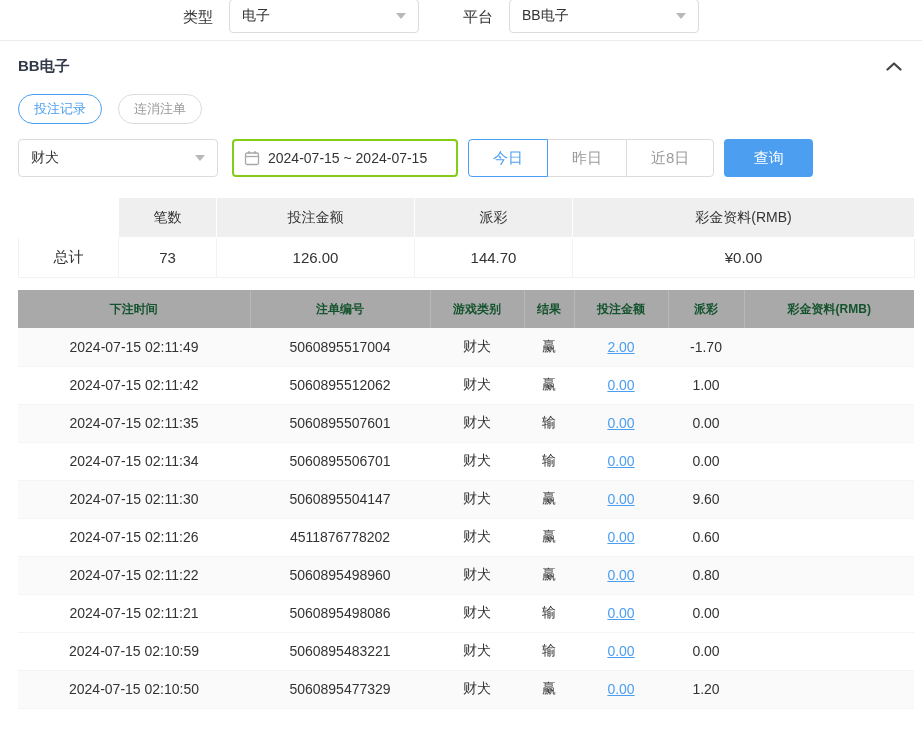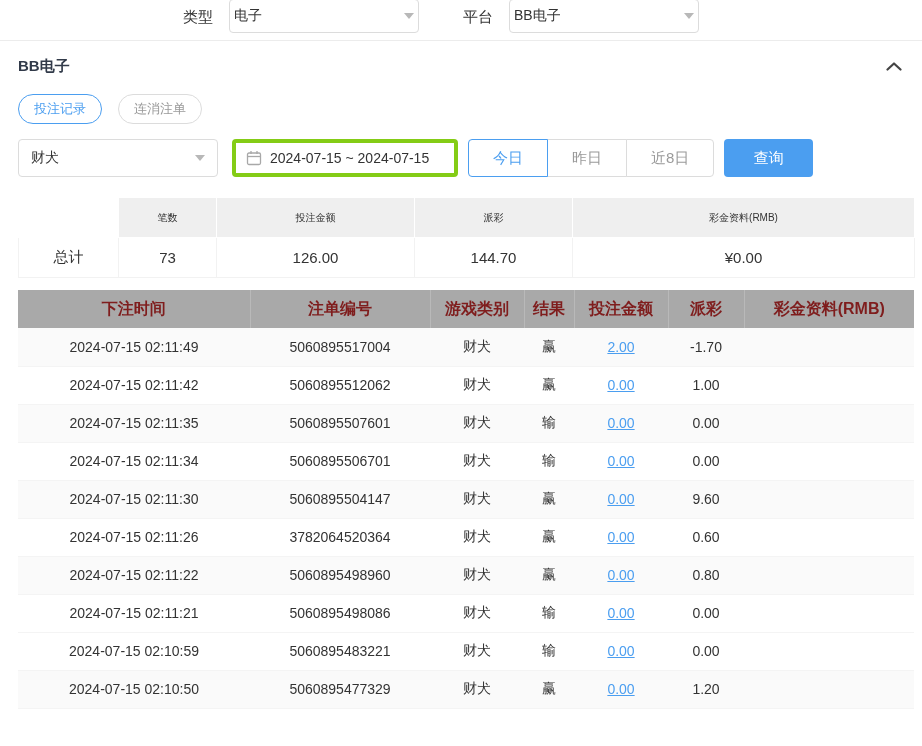--- a/index.html
+++ b/index.html
@@ -12,21 +12,21 @@
   .topbar {
     display:flex; align-items:flex-start; gap:44px;
     padding-left:183px; height:41px;
     border-bottom:1px solid #ececec;
   }
   .filter-group { display:flex; align-items:center; gap:16px; }
   .filter-label { font-size:15px; color:#333; line-height:32px; }
   .select-box {
     width:190px; height:34px; border:1px solid #dcdcdc; border-radius:4px;
     display:flex; align-items:center; justify-content:space-between;
-    padding:0 4px; font-size:14px; color:#333; background:#fff; cursor:pointer;
+    padding:0 12px; font-size:14px; color:#333; background:#fff; cursor:pointer;
     margin-top:-1px;
   }
   .caret {
     width:0; height:0;
     border-left:5px solid transparent; border-right:5px solid transparent;
     border-top:6px solid #b8b8b8;
   }
   
   .section-header {
     display:flex; justify-content:space-between; align-items:center;
@@ -43,21 +43,21 @@
   }
   .tab.active { border-color:#4b9ef0; color:#4b9ef0; }
   
   .filter-row { display:flex; align-items:center; padding:0 18px; margin-top:15px; }
   .game-select {
     width:200px; height:38px; border:1px solid #dcdcdc; border-radius:4px;
     display:flex; align-items:center; justify-content:space-between;
     padding:0 12px; font-size:14px; cursor:pointer; background:#fff;
   }
   .date-box {
-    margin-left:14px; width:226px; height:38px; border:4px solid #84cc16;
+    margin-left:14px; width:226px; height:38px; border:2px solid #84cc16;
     border-radius:4px; display:flex; align-items:center; gap:8px;
     padding:0 10px; font-size:14px; color:#333; cursor:pointer; background:#fff;
   }
   .btn-group { display:flex; margin-left:10px; }
   .qbtn {
     height:38px; padding:0 24px; border:1px solid #dcdcdc; background:#fff;
     font-size:15px; color:#9a9a9a; cursor:pointer; margin-left:-1px; position:relative;
   }
   .qbtn:first-child { border-radius:4px 0 0 4px; margin-left:0; }
   .qbtn:last-child { border-radius:0 4px 4px 0; }
@@ -65,31 +65,31 @@
   .query-btn {
     margin-left:10px; width:89px; height:38px; background:#4b9ef0; color:#fff;
     border:none; border-radius:4px; font-size:15px; cursor:pointer;
     font-family:inherit;
   }
   
   table { border-collapse:collapse; table-layout:fixed; }
   .summary { width:896px; margin:20px 18px 0; }
   .summary th {
     background:#efefef; border:1px solid #fff; height:40px;
-    font-weight:normal; font-size:10px; color:#333; text-align:center;
+    font-weight:normal; font-size:14px; color:#333; text-align:center;
   }
   .summary th.blank { background:#fff; }
   .summary td {
     background:#fff; border:1px solid #f2f2f2; height:40px;
     text-align:center; font-size:15px; color:#333;
   }
   
   .records { width:896px; margin:12px 18px 0; }
   .records thead th {
-    background:#a9a9a9; color:#7f1d1d; height:38px; font-size:16px;
+    background:#a9a9a9; color:#14532d; height:38px; font-size:12px;
     font-weight:bold; text-align:center; border-right:1px solid #b9b9b9;
   }
   .records thead th:last-child { border-right:none; }
   .records tbody td {
     height:38px; text-align:center; font-size:14px; color:#333;
     background:#fff; border-bottom:1px solid #f4f4f4;
   }
   .records tbody tr.stripe td { background:#fafafa; }
   .bet-link { color:#4b9ef0; text-decoration:underline; cursor:pointer; }
   .neg { color:#ee5f5f; }
@@ -240,21 +240,21 @@
         <td>2024-07-15 02:11:30</td>
         <td>5060895504147</td>
         <td>财犬</td>
         <td>赢</td>
         <td><a class="bet-link">0.00</a></td>
         <td>9.60</td>
         <td></td>
       </tr>
       <tr>
         <td>2024-07-15 02:11:26</td>
-        <td>3782064520364</td>
+        <td>4511876778202</td>
         <td>财犬</td>
         <td>赢</td>
         <td><a class="bet-link">0.00</a></td>
         <td>0.60</td>
         <td></td>
       </tr>
       <tr class="stripe">
         <td>2024-07-15 02:11:22</td>
         <td>5060895498960</td>
         <td>财犬</td>

